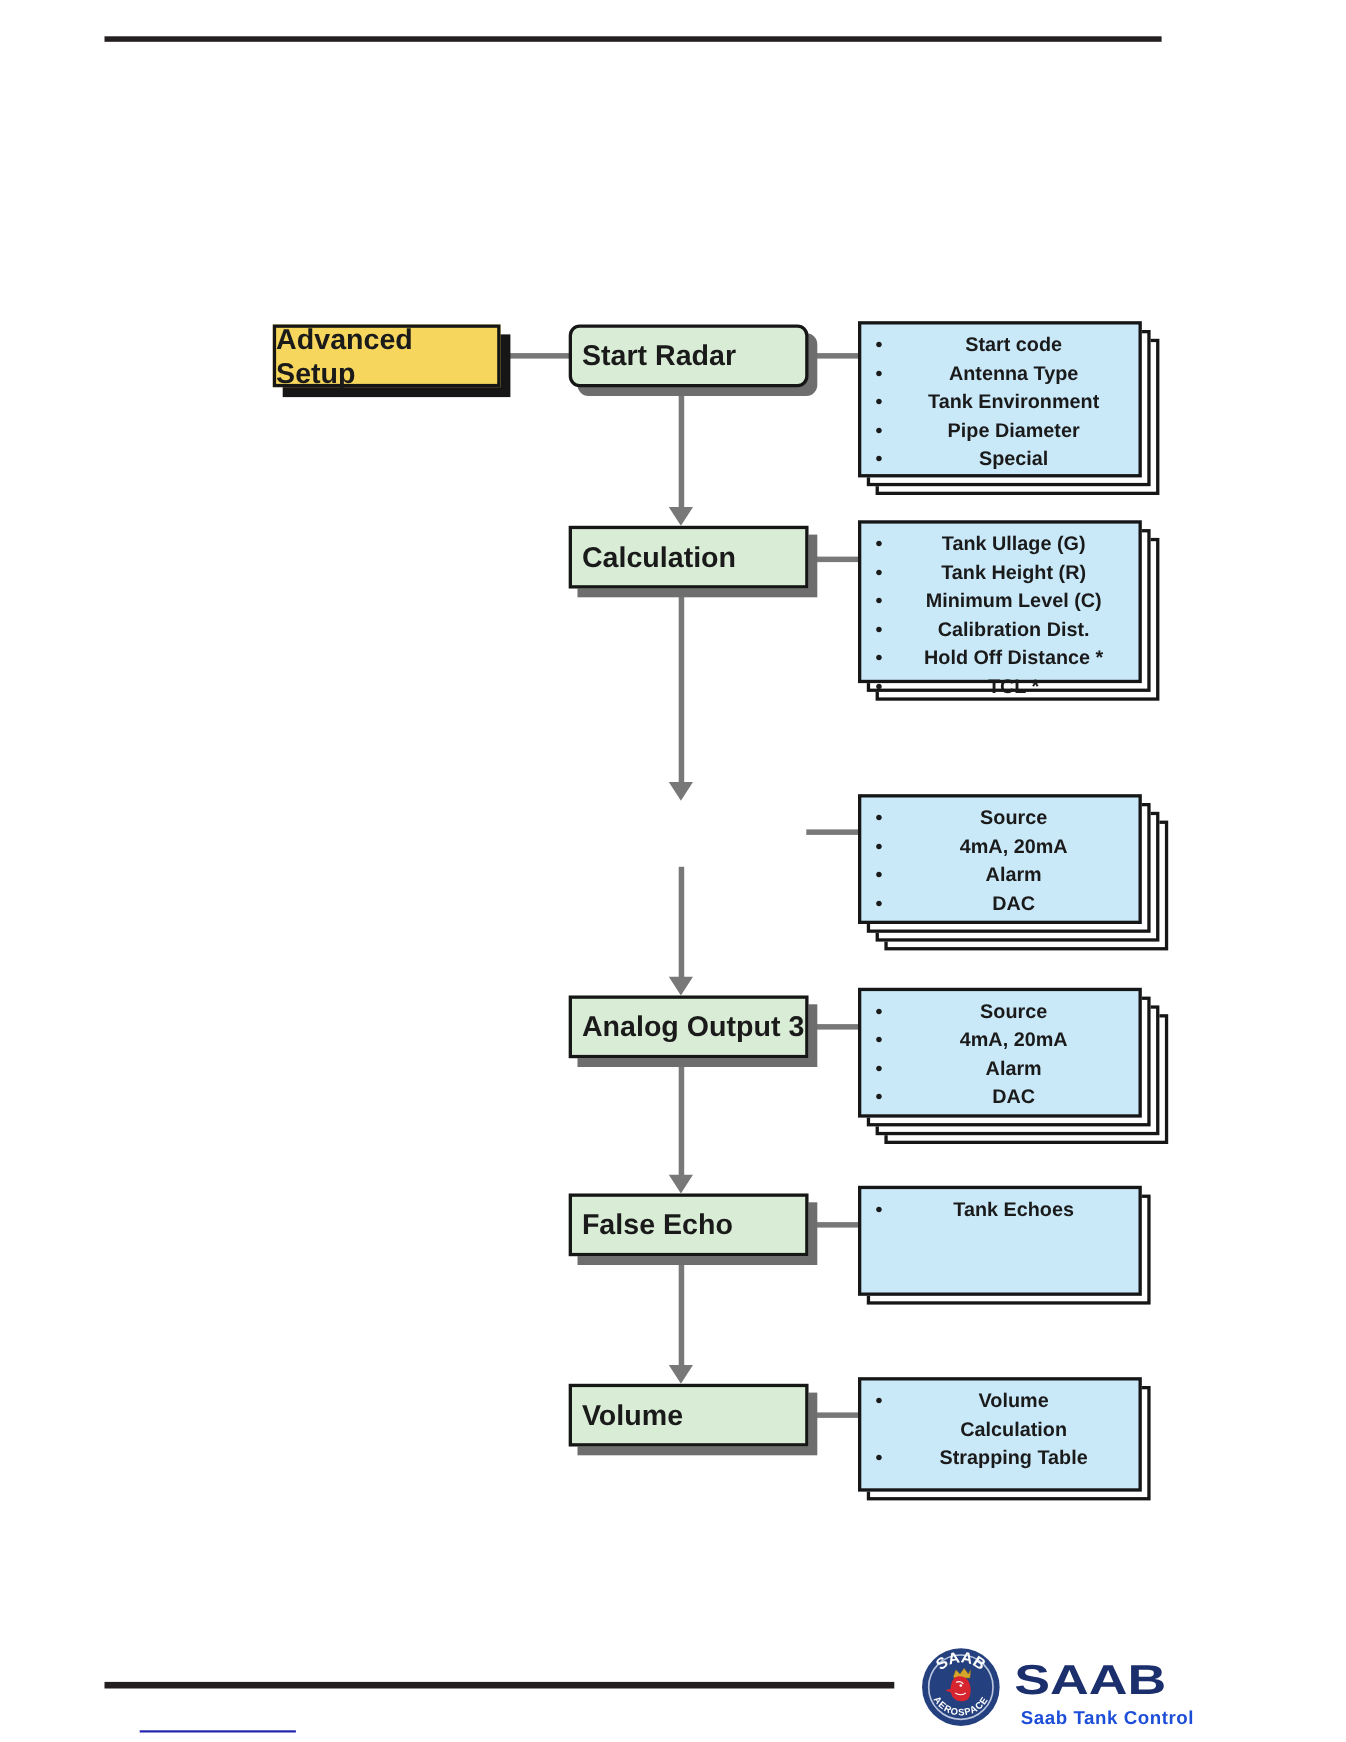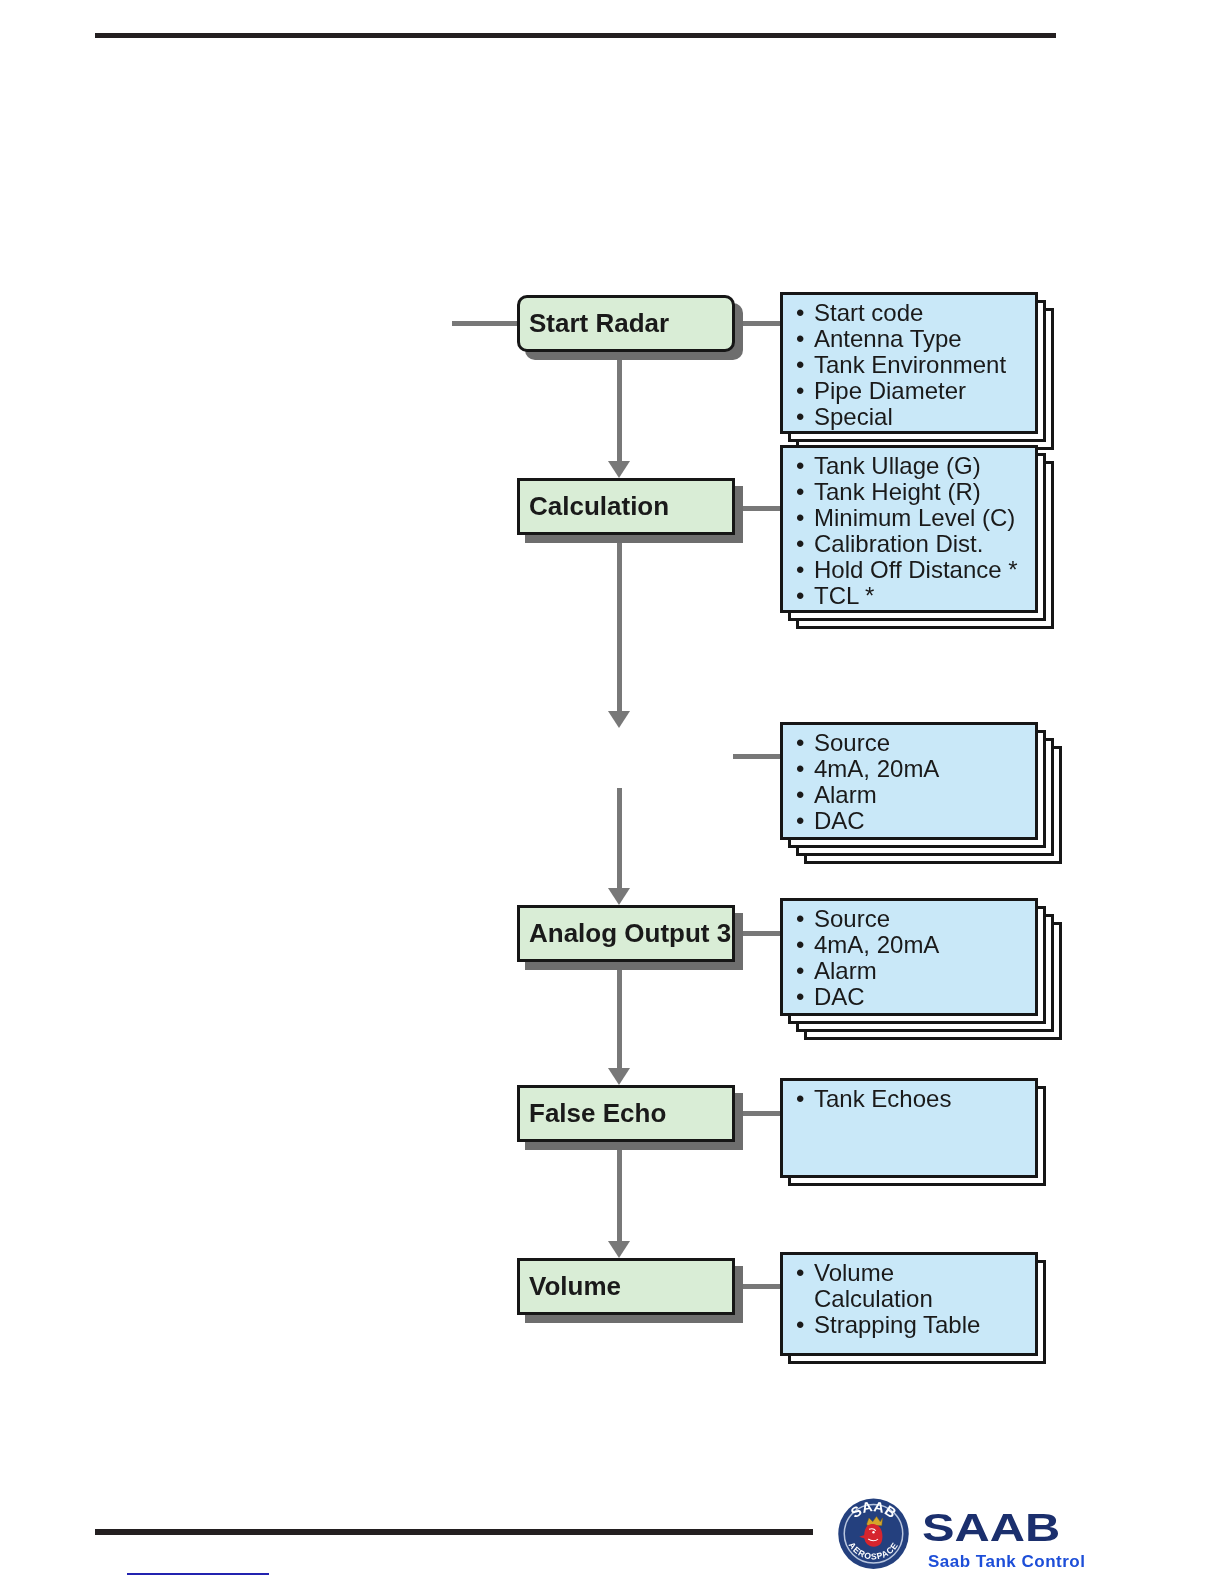--- a/index.html
+++ b/index.html
@@ -52,25 +52,26 @@
     box-sizing:border-box;
     width:100%;height:100%;
     background:#c9e8f8;
     border:3px solid #161616;
     z-index:2;
     padding:5px 6px 4px 10px;
   }
   ul.bullets{list-style:none;margin:0;padding:0;}
   ul.bullets li{
     position:relative;
-    font-weight:normal;
-    font-size:24px;
+    font-weight:bold;
+    font-size:18px;
     line-height:26px;
     padding-left:21px;
     white-space:pre-line;
+    text-align:center;
   }
   ul.bullets li::before{
     content:"\2022";
     position:absolute;
     left:3px;top:0;
   }
   .hline{position:absolute;height:5px;background:#787878;z-index:1;}
   .vline{position:absolute;width:5px;left:617px;background:#787878;z-index:1;}
   .arrowhead{
     position:absolute;
@@ -119,20 +120,23 @@
 
   <div class="vline" style="top:788px;height:104px;"></div>
   <div class="arrowhead" style="top:888px;"></div>
 
   <div class="vline" style="top:965px;height:107px;"></div>
   <div class="arrowhead" style="top:1068px;"></div>
 
   <div class="vline" style="top:1145px;height:100px;"></div>
   <div class="arrowhead" style="top:1241px;"></div>
 
+  <div class="node node-root">
+    <span>Advanced Setup</span>
+  </div>
 
   <div class="node node-green" style="top:295px;border-radius:10px;">
     <span>Start Radar</span>
   </div>
   <div class="node node-green" style="top:478px;">
     <span>Calculation</span>
   </div>
   <div class="node node-green" style="top:905px;">
     <span>Analog Output 3</span>
   </div>
@@ -150,21 +154,21 @@
       <ul class="bullets">
           <li>Start code</li>
           <li>Antenna Type</li>
           <li>Tank Environment</li>
           <li>Pipe Diameter</li>
           <li>Special</li>
         </ul>
     </div>
   </div>
 
-  <div class="card-stack" style="top:445px;height:168px;">
+  <div class="card-stack" style="top:473px;height:148px;">
     <div class="sheet off2"></div>
     <div class="sheet off1"></div>
     <div class="card">
       <ul class="bullets">
           <li>Tank Ullage (G)</li>
           <li>Tank Height (R)</li>
           <li>Minimum Level (C)</li>
           <li>Calibration Dist.</li>
           <li>Hold Off Distance *</li>
           <li>TCL *</li>

